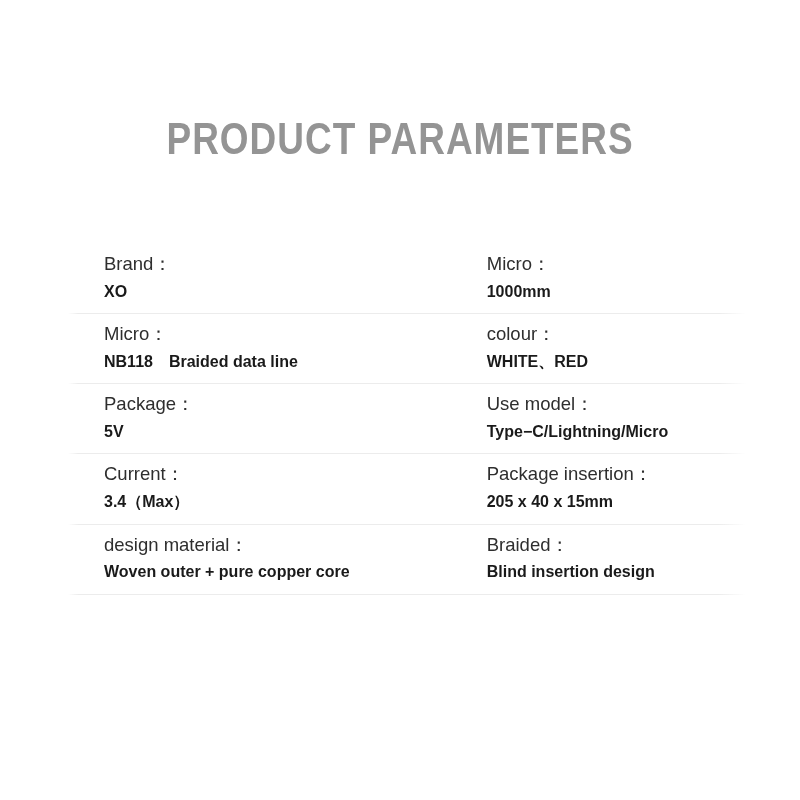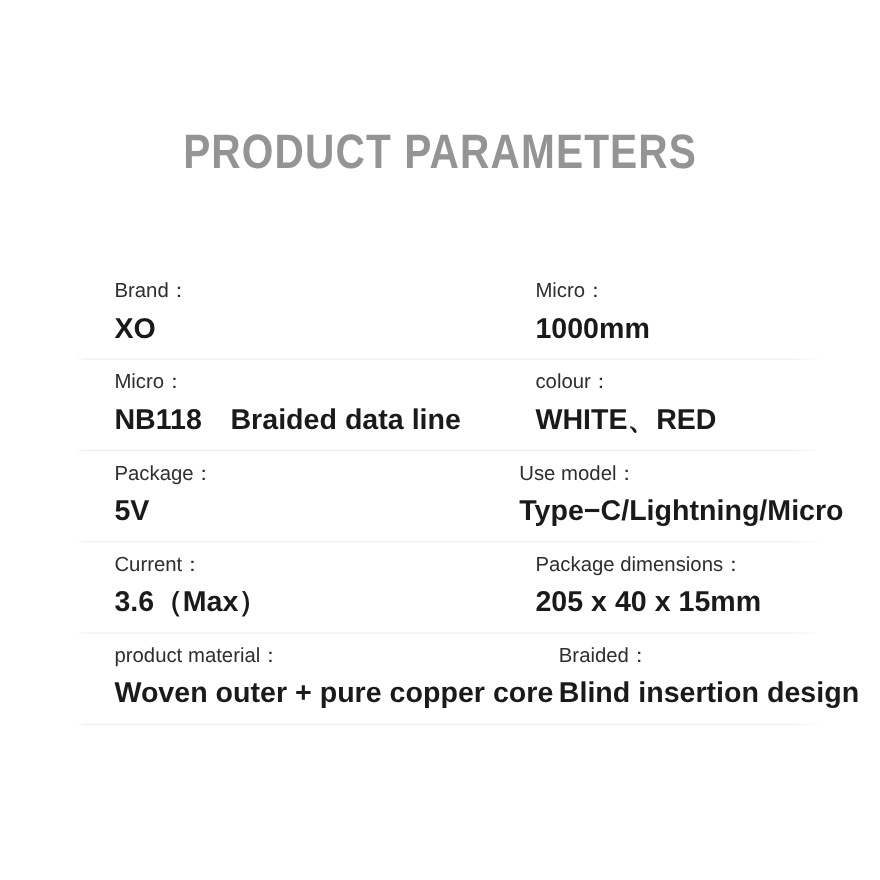--- a/index.html
+++ b/index.html
@@ -88,21 +88,21 @@
     color: #2e2e2e;
     font-size: 18.5px;
     font-weight: 400;
     line-height: 1.28;
     white-space: nowrap;
   }
   .value {
     display: block;
     margin-top: 6px;
     color: #1a1a1a;
-    font-size: 26px;
+    font-size: 16px;
     font-weight: 700;
     line-height: 1.28;
     white-space: nowrap;
   }
 </style>
 </head>
 <body>
 
 <div class="page">
 
@@ -141,31 +141,31 @@
       </div>
       <div class="cell right">
         <span class="label">Use model：</span>
         <span class="value">Type−C/Lightning/Micro</span>
       </div>
     </div>
 
     <div class="row">
       <div class="cell left">
         <span class="label">Current：</span>
-        <span class="value">3.6（Max）</span>
+        <span class="value">3.4（Max）</span>
       </div>
       <div class="cell right">
-        <span class="label">Package dimensions：</span>
+        <span class="label">Package insertion：</span>
         <span class="value">205 x 40 x 15mm</span>
       </div>
     </div>
 
     <div class="row">
       <div class="cell left">
-        <span class="label">product material：</span>
+        <span class="label">design material：</span>
         <span class="value">Woven outer + pure copper core</span>
       </div>
       <div class="cell right">
         <span class="label">Braided：</span>
         <span class="value">Blind insertion design</span>
       </div>
     </div>
 
   </div>
 </div>

